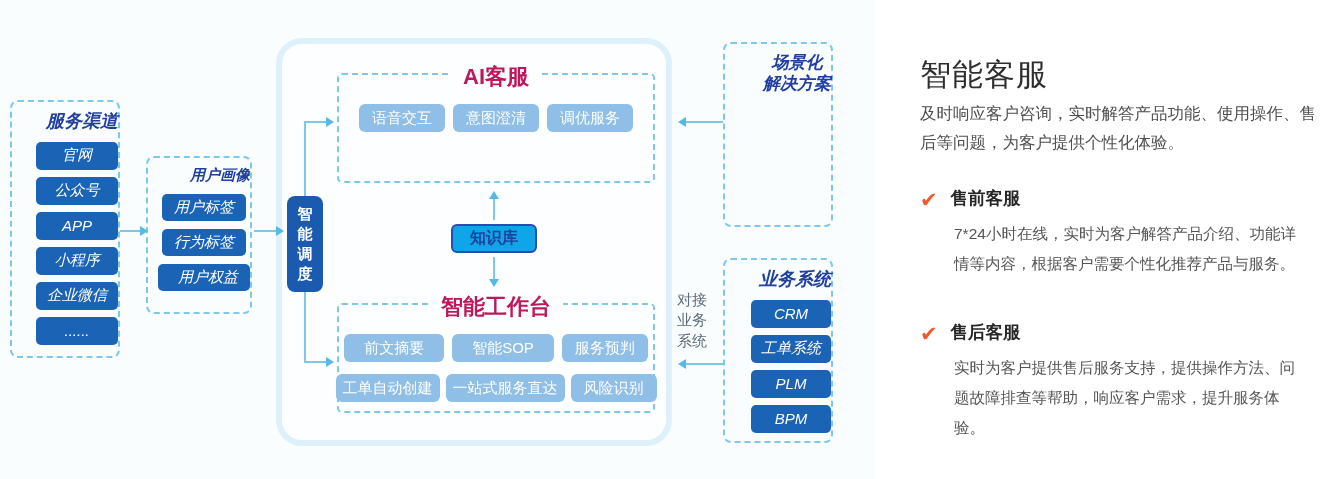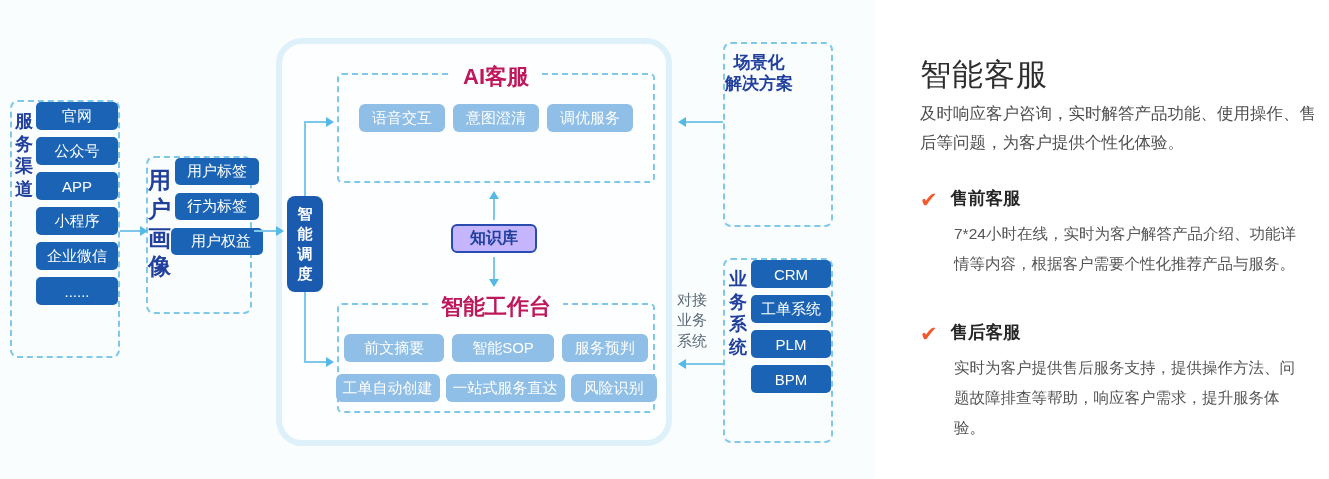--- a/index.html
+++ b/index.html
@@ -12,21 +12,21 @@
   .stage{position:absolute;inset:0;}
   .left-bg{position:absolute;left:0;top:0;width:875px;height:479px;background:#fafdfd;}
 
   
   .gbox{
     position:absolute;
     border:2px dashed #7ec8ea;
     border-radius:8px;
     background:transparent;
     box-sizing:border-box;
-    display:flex;flex-direction:row;align-items:flex-start;
+    display:flex;flex-direction:column;align-items:flex-end;font-style:italic;
   }
   .gtitle{
     color:#21409d;font-weight:bold;font-size:18px;
     text-align:center;line-height:1.25;
     margin:8px 0 9px 0;
   }
   .btn{
     background:#1b63b5;color:#ffffff;
     width:82px;height:28px;border-radius:5px;
     display:flex;align-items:center;justify-content:center;
@@ -65,21 +65,21 @@
     position:absolute;left:287px;top:196px;width:36px;height:96px;
     background:#1a5bb0;border-radius:8px;
     display:flex;align-items:center;justify-content:center;
     color:#fff;font-weight:bold;font-size:15px;
   }
   .vtext{width:1em;line-height:1.35;text-align:center;word-break:break-all;}
 
   
   .kb{
     position:absolute;left:451px;top:224px;width:86px;height:29px;
-    background:#c4b5fd;border:2px solid #2a4bb0;border-radius:6px;
+    background:#0ea5e9;border:2px solid #2a4bb0;border-radius:6px;
     box-sizing:border-box;display:flex;align-items:center;justify-content:center;
     color:#21409d;font-weight:bold;font-size:16px;
   }
 
   
   .hline{position:absolute;height:2px;background:#7cc7ea;}
   .vline{position:absolute;width:2px;background:#7cc7ea;}
   .ah{position:absolute;width:0;height:0;}
   .ah.right{border-left:8px solid #55b9e6;border-top:5px solid transparent;border-bottom:5px solid transparent;}
   .ah.left{border-right:8px solid #55b9e6;border-top:5px solid transparent;border-bottom:5px solid transparent;}
@@ -125,21 +125,21 @@
       <div class="btn">官网</div>
       <div class="btn">公众号</div>
       <div class="btn">APP</div>
       <div class="btn">小程序</div>
       <div class="btn">企业微信</div>
       <div class="btn">......</div>
     </div>
   </div>
 
   <div class="gbox" style="left:146px;top:156px;width:106px;height:158px;">
-    <div class="gtitle" style="font-size:23px;">用户画像</div>
+    <div class="gtitle" style="font-size:15px;">用户画像</div>
     <div class="stackgap" style="gap:8px;">
       <div class="btn" style="width:84px;height:27px;">用户标签</div>
       <div class="btn" style="width:84px;height:27px;">行为标签</div>
       <div class="btn" style="width:84px;height:27px;padding-left:8px;">用户权益</div>
     </div>
   </div>
 
   <div class="panel"></div>
 
   <div class="dispatch">

